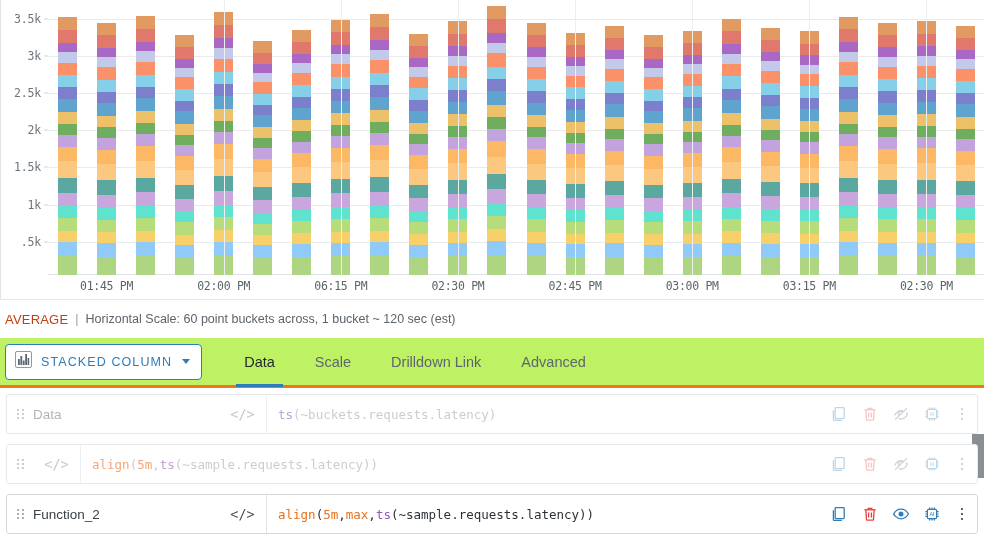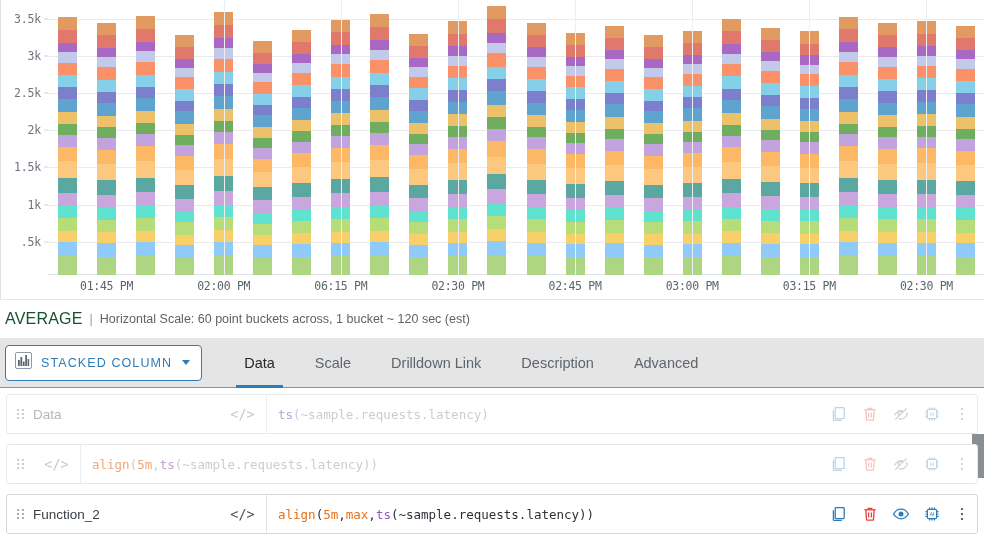--- a/index.html
+++ b/index.html
@@ -81,35 +81,35 @@
 
   
   .subtitle-bar {
     height: 38px;
     display: flex;
     align-items: center;
     padding-left: 5px;
     background: #fff;
   }
   .subtitle-avg {
-    font-size: 16px;
-    color: #14532d;
+    font-size: 13px;
+    color: #c2410c;
     letter-spacing: 0.2px;
   }
   .subtitle-sep { font-size: 12.5px; color: #9aa1a8; margin: 0 7px; }
   .subtitle-text { font-size: 12.5px; color: #5c646b; }
 
   
   .tabs-row {
     height: 50px;
     display: flex;
     align-items: center;
     padding-left: 5px;
-    border-bottom: 1px solid #f97316;
-    background: #e5e5e5;
+    border-bottom: 3px solid #f97316;
+    background: #bef264;
     position: relative;
   }
   .chart-type-btn {
     height: 36px;
     display: flex;
     align-items: center;
     gap: 9px;
     padding: 0 11px 0 9px;
     border: 1px solid #2e7cb8;
     border-radius: 4px;
@@ -830,21 +830,20 @@
           <rect x="12.6" y="7" width="1.6" height="7" fill="#5a6873"></rect>
         </svg>
       </span>
       <span class="chart-type-label">STACKED COLUMN</span>
       <span class="caret"></span>
     </div>
     <div class="tabs" id="tabs">
         <div class="tab active">Data</div>
         <div class="tab">Scale</div>
         <div class="tab">Drilldown Link</div>
-        <div class="tab">Description</div>
         <div class="tab">Advanced</div>
       </div>
   </div>
 
   <div class="rows" id="rows">
     <div class="scroll-thumb" style="top:46px;height:44px;"></div>
   <div class="qrow">
         <div class="drag-handle">
           <span class="dots">
             <i></i>
@@ -852,21 +851,21 @@
             <i></i>
             <i></i>
             <i></i>
             <i></i>
           </span>
         </div>
         <div class="qname">Data</div>
         <div class="code-icon">&lt;/&gt;</div>
         <div class="qexpr">
           <span class="tok-fn-ts">ts</span>
-          <span class="tok-paren">(~sample.requests.latency)</span>
+          <span class="tok-paren">(~buckets.requests.latency)</span>
         </div>
         <div class="qactions">
           <span class="act">
             <svg width="18" height="18" viewBox="0 0 18 18" fill="none" stroke="#bcd6e8" stroke-width="1.3">
       <rect x="5.2" y="2.6" width="9" height="11" rx="0.8"></rect>
               <path d="M11.8 15.4H4.2a.8.8 0 0 1-.8-.8V5.2"></path>
             </svg>
           </span>
           <span class="act">
             <svg width="18" height="18" viewBox="0 0 18 18" fill="none" stroke="#f6c4c2" stroke-width="1.3">

